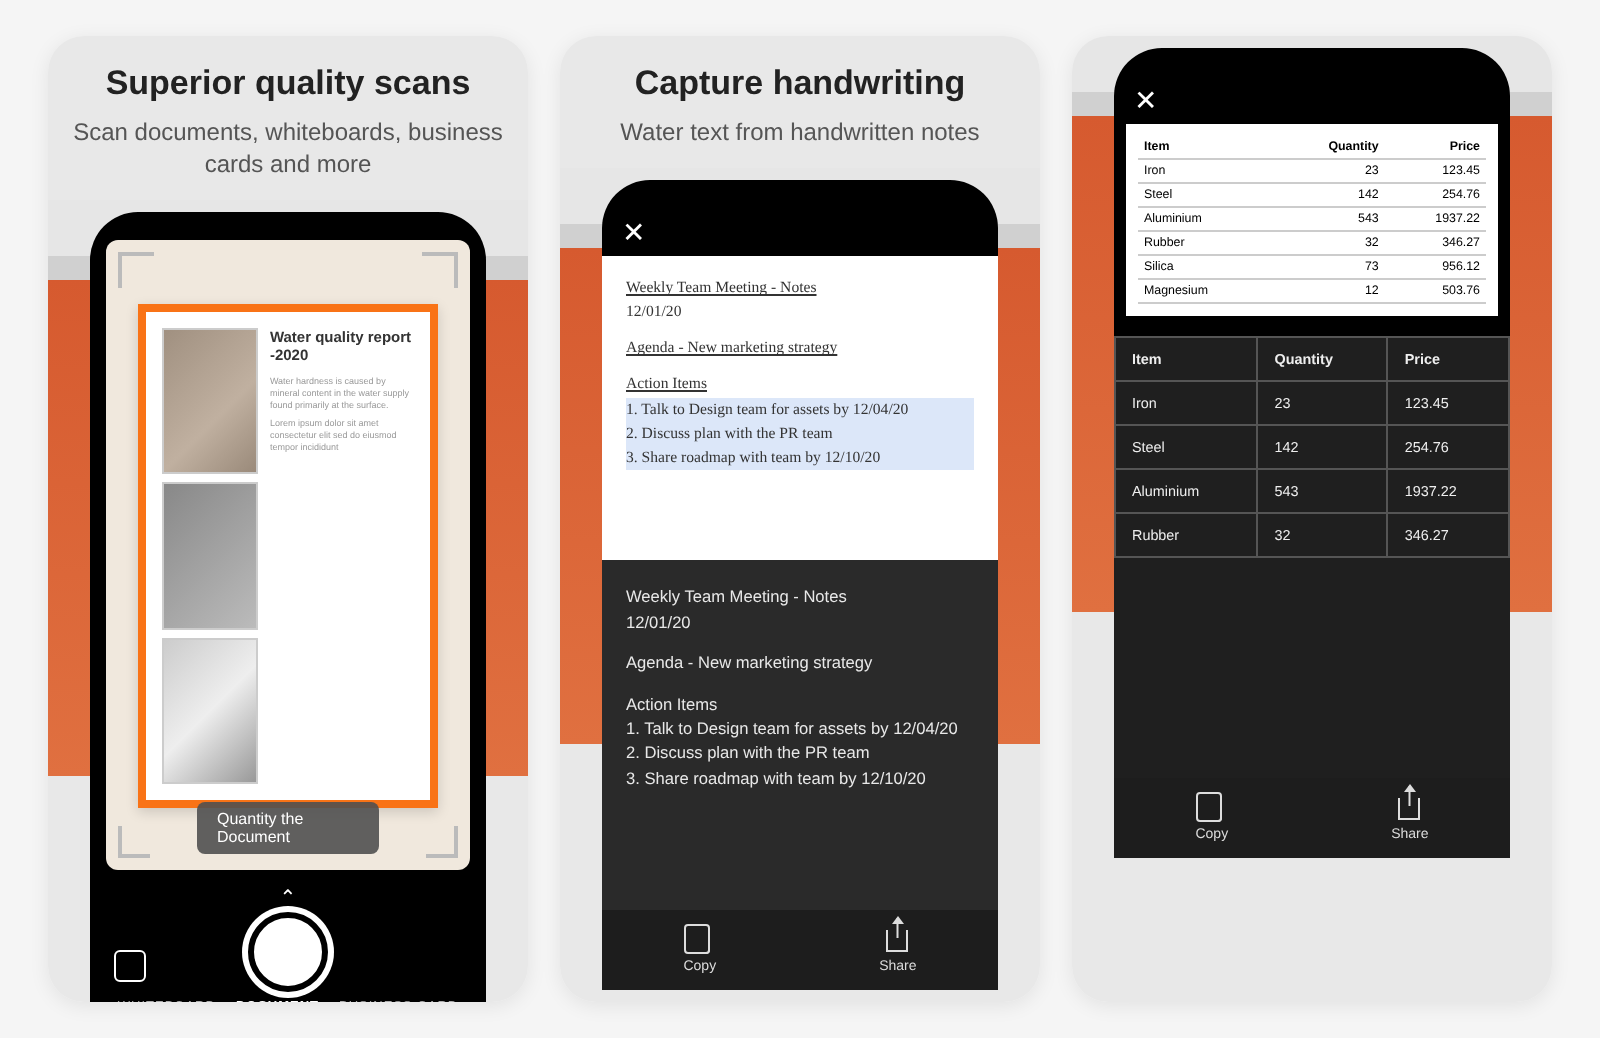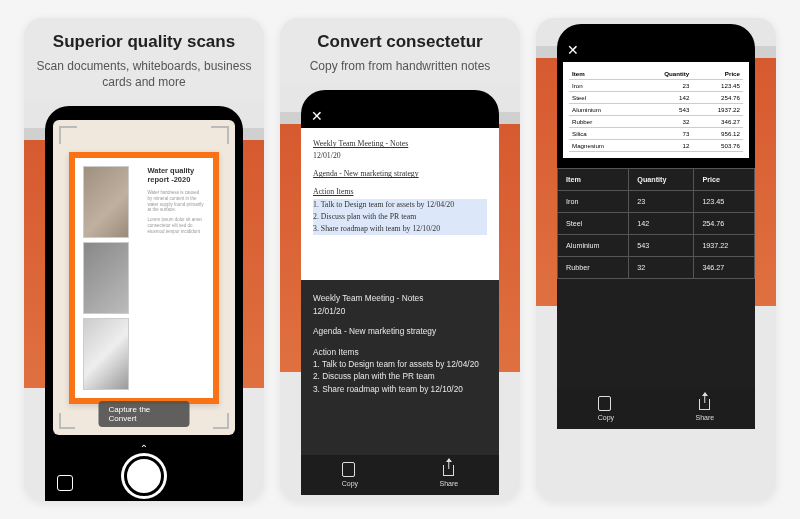--- a/index.html
+++ b/index.html
@@ -95,24 +95,24 @@
     border:2px solid #bbb;
   }
   .scan-viewport::before{top:6px;left:6px;border-right:none;border-bottom:none;}
   .scan-viewport::after{top:6px;right:6px;border-left:none;border-bottom:none;}
   .scan-corner-bl{bottom:6px;left:6px;border-right:none;border-top:none;}
   .scan-corner-br{bottom:6px;right:6px;border-left:none;border-top:none;}
   .doc-page {
     width: 82%;
     height: 80%;
     background: #fff;
-    border: 6px solid #f97316;
+    border: 4px solid #f97316;
     display: flex;
     padding: 8px;
-    gap: 18px;
+    gap: 6px;
     box-shadow: 0 2px 6px rgba(0,0,0,0.15);
   }
   .doc-imgs {
     display:flex; flex-direction:column; gap:4px;
     width: 38%;
   }
   .doc-img {
     flex:1;
     border:1px solid #ccc;
     background: linear-gradient(135deg,#a09080 0%,#c0b0a0 60%,#9a8a7a 100%);
@@ -241,40 +241,40 @@
             <div class="doc-img"></div>
             <div class="doc-img"></div>
             <div class="doc-img"></div>
           </div>
           <div class="doc-text">
             <h4>Water quality report -2020</h4>
             <p>Water hardness is caused by mineral content in the water supply found primarily at the surface.</p>
             <p>Lorem ipsum dolor sit amet consectetur elit sed do eiusmod tempor incididunt</p>
           </div>
         </div>
-        <div class="capture-label">Capture the Convert</div>
+        <div class="capture-label">Quantity the Document</div>
       </div>
       <div class="scan-controls">
         <div class="scan-chevron">⌃</div>
         <div class="gallery-ico"></div>
         <div class="shutter"></div>
         <div class="mode-strip">
           <span>WHITEBOARD</span>
           <span class="active">DOCUMENT</span>
           <span>BUSINESS CARD</span>
         </div>
       </div>
     </div>
   </div>
 </div>
 
 <div class="panel">
   <div class="panel-top">
-    <div class="panel-title">Convert consectetur</div>
-    <div class="panel-sub">Copy from from handwritten notes</div>
+    <div class="panel-title">Capture handwriting</div>
+    <div class="panel-sub">Water text from handwritten notes</div>
   </div>
   <div class="panel-bg">
     <div class="bg-band"></div>
     <div class="phone">
       <div class="notch"></div>
       <div class="close-x">✕</div>
       <div class="hw-area">
         <div class="u">Weekly Team Meeting - Notes</div>
         <div>12/01/20</div>
         <div style="height:6px"></div>

